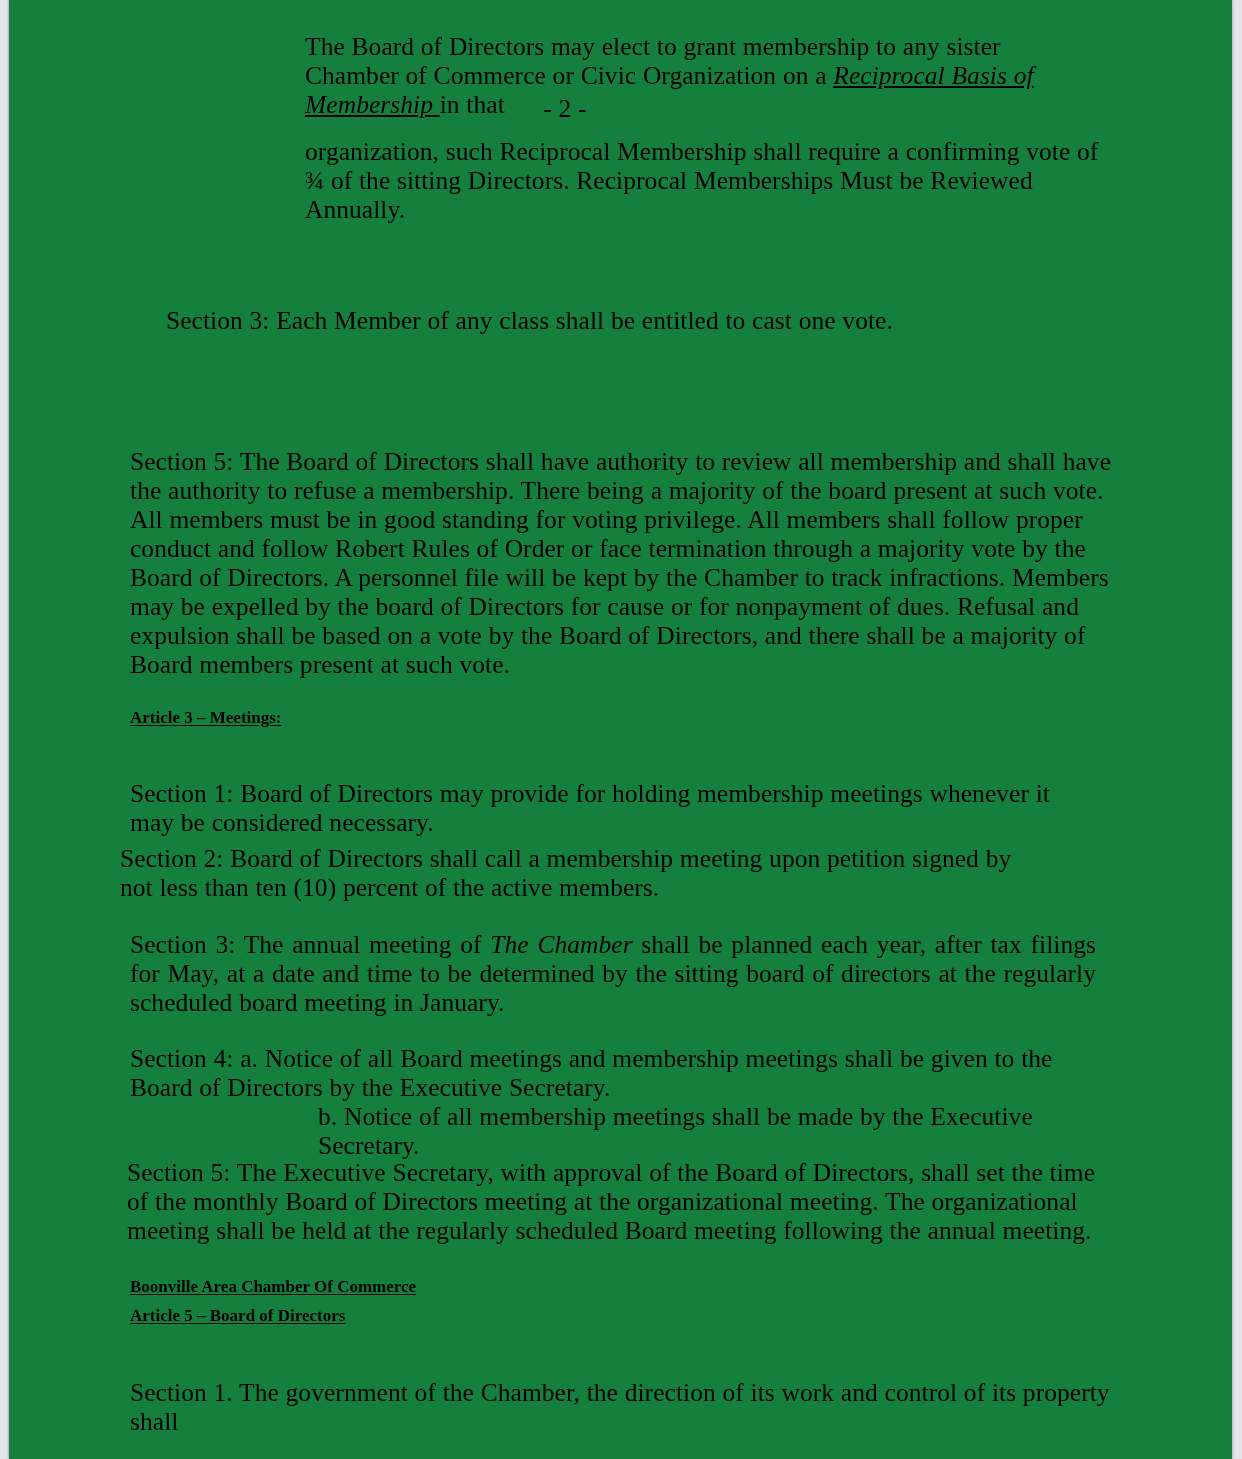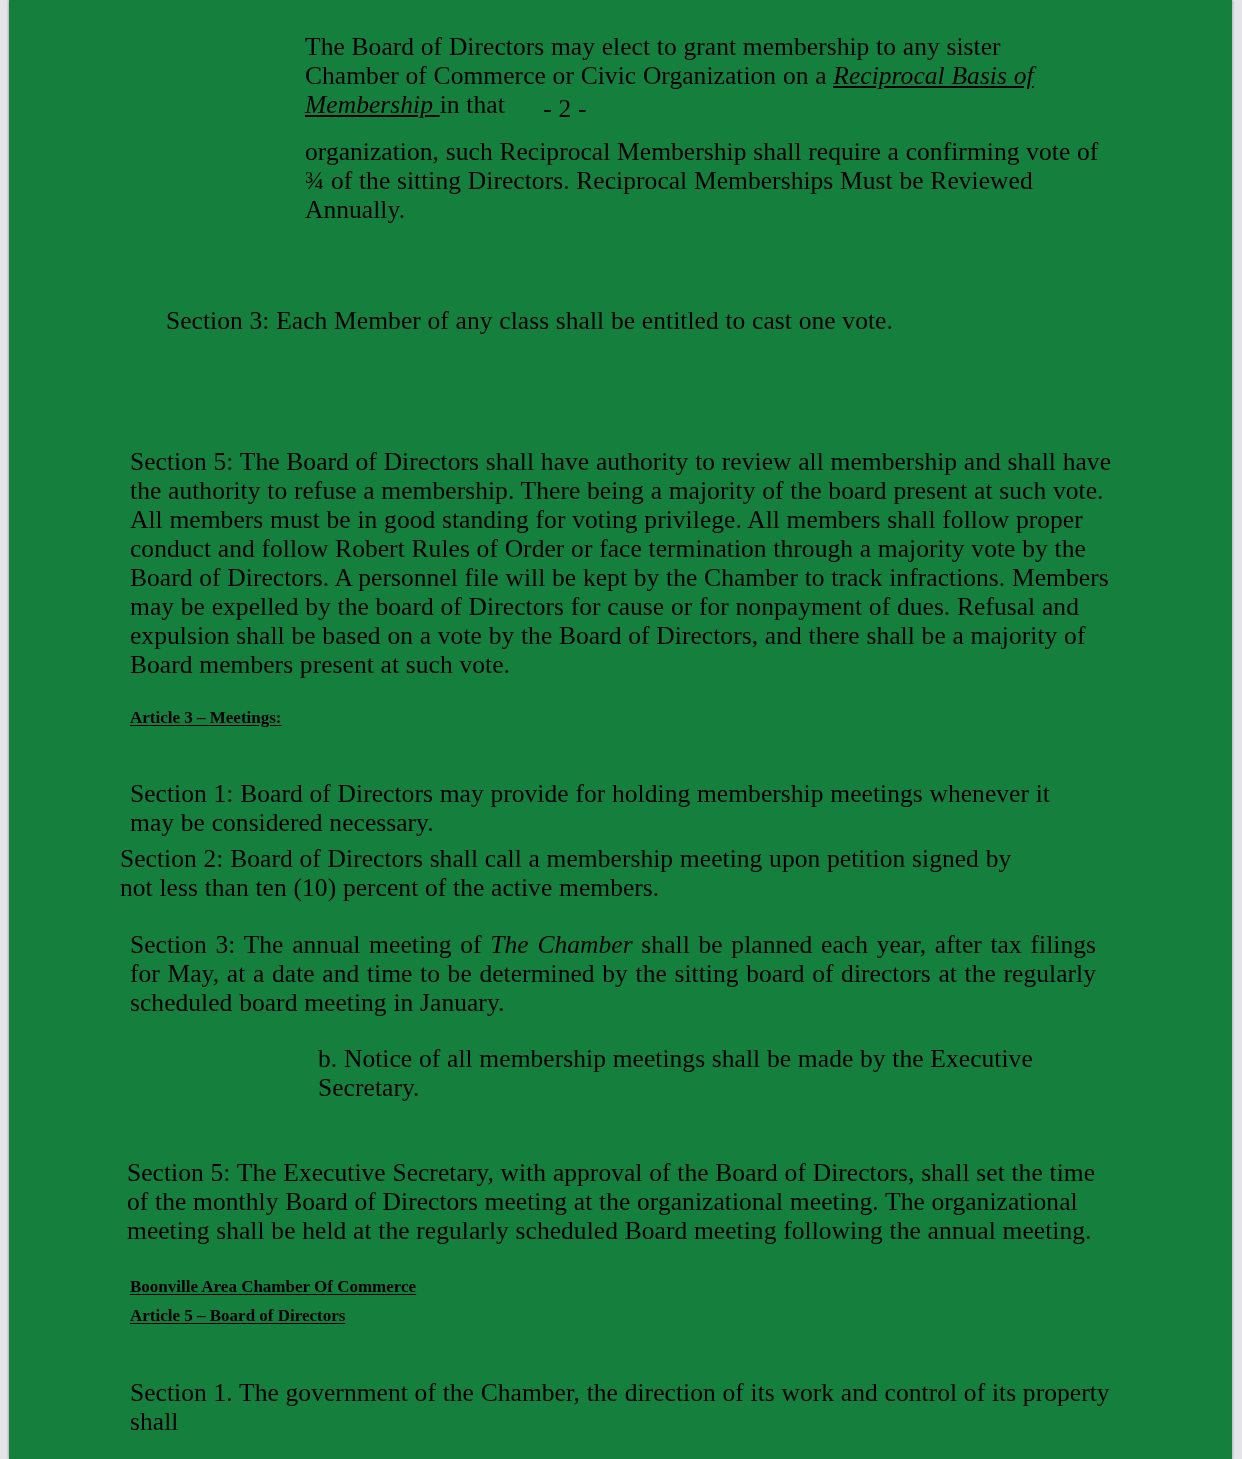--- a/index.html
+++ b/index.html
@@ -120,20 +120,21 @@
 
       <div class="para" style="left:121px; top:759px; width:945px;margin-top:20px;">Section 1: Board of Directors may provide for holding membership meetings whenever it may be considered necessary.</div>
 
       <div class="para" style="left:111px; top:844px; width:920px;">Section 2: Board of Directors shall call a membership meeting upon petition signed by not less than ten (10) percent of the active members.</div>
 
       <div class="para justify" style="left:121px; top:930px; width:966px;">
         <span>Section 3: The annual meeting of </span><span class="bolditalic">The Chamber</span><span> shall be planned each year, after tax filings for May, at a date and time to be determined by the sitting board of directors at the regularly scheduled board meeting in January.</span>
       </div>
 
       <div class="para" style="left:121px; top:1044px; width:945px;">
+        <span>Section 4: a. Notice of all Board meetings and membership meetings shall be given to the  Board of Directors by the Executive Secretary.</span>
         <span class="indent-b">b. Notice of all membership meetings shall be made by the Executive Secretary.</span>
       </div>
 
       <div class="para" style="left:118px; top:1158px; width:982px;">Section 5: The Executive Secretary, with approval of the Board of Directors, shall set the time of  the monthly Board of Directors meeting at the organizational meeting. The organizational meeting  shall be held at the regularly scheduled Board meeting following the annual meeting.</div>
 
       <div class="heading" style="left:121px; top:1272px;">Boonville Area Chamber Of Commerce</div>
 
       <div class="heading" style="left:121px; top:1301px;">Article 5 – Board of Directors</div>
 
       <div class="para" style="left:121px; top:1378px; width:1000px;">Section 1. The government of the Chamber, the direction of its work and control of its property shall</div>

